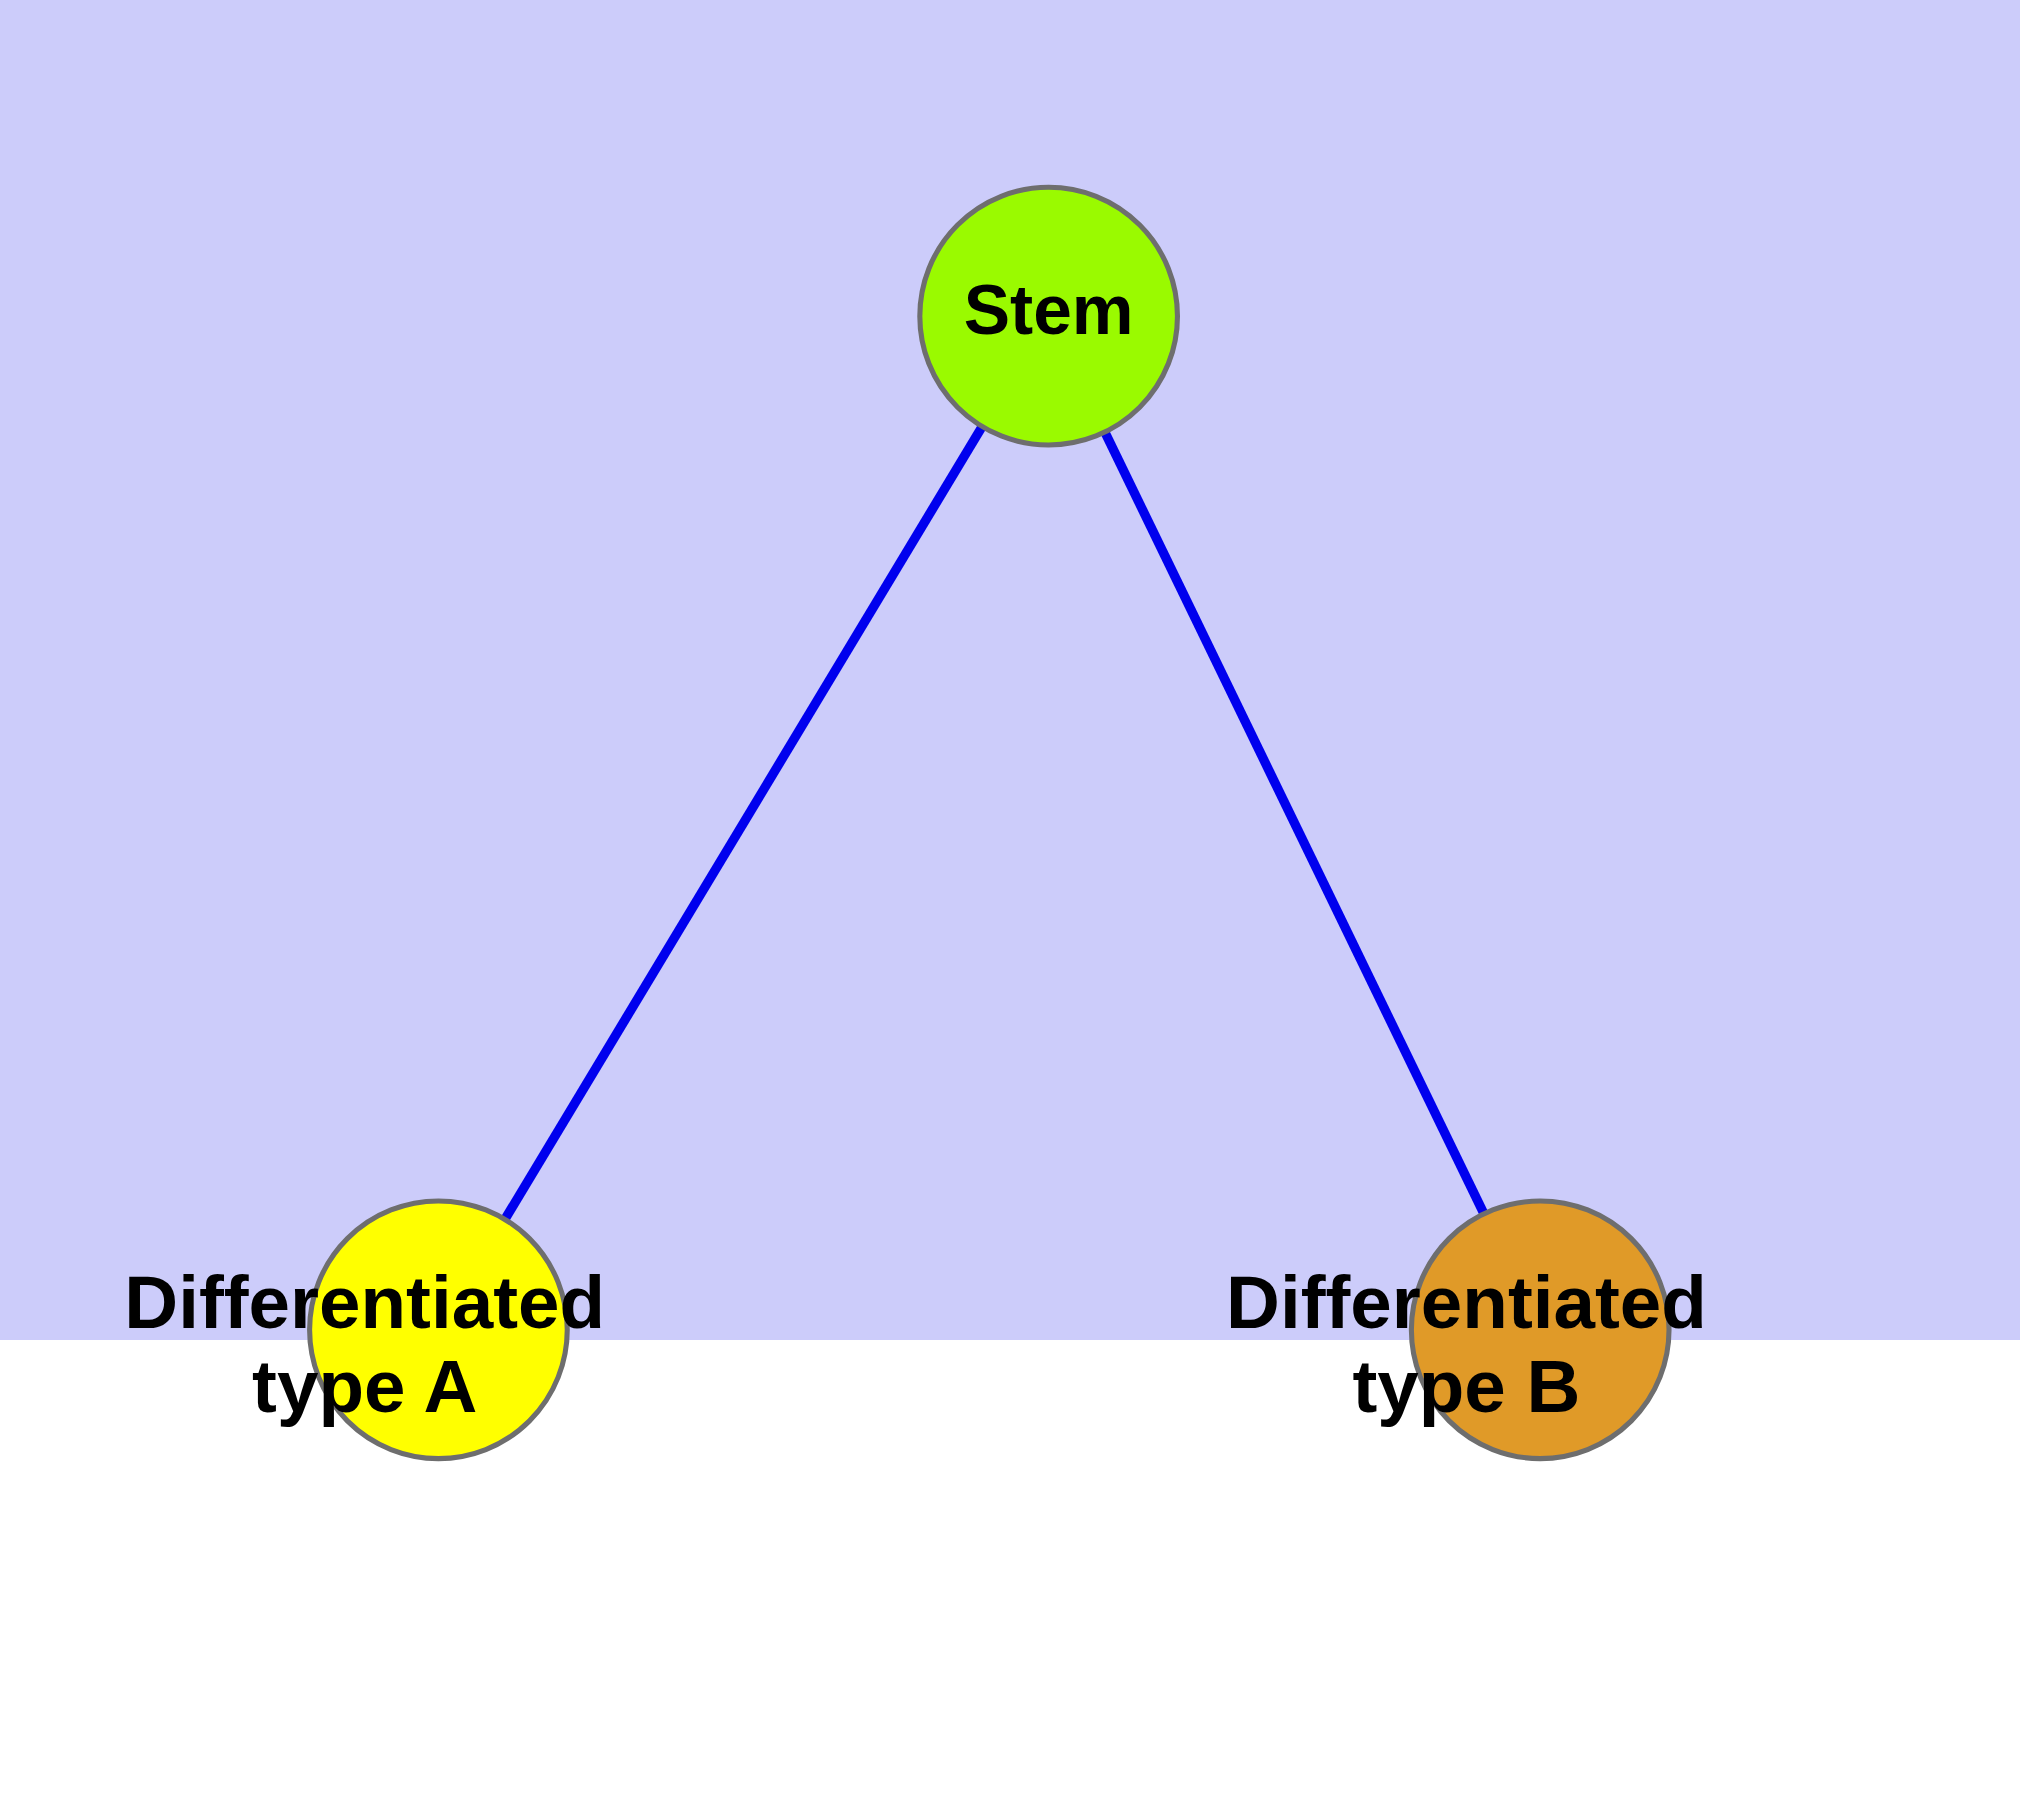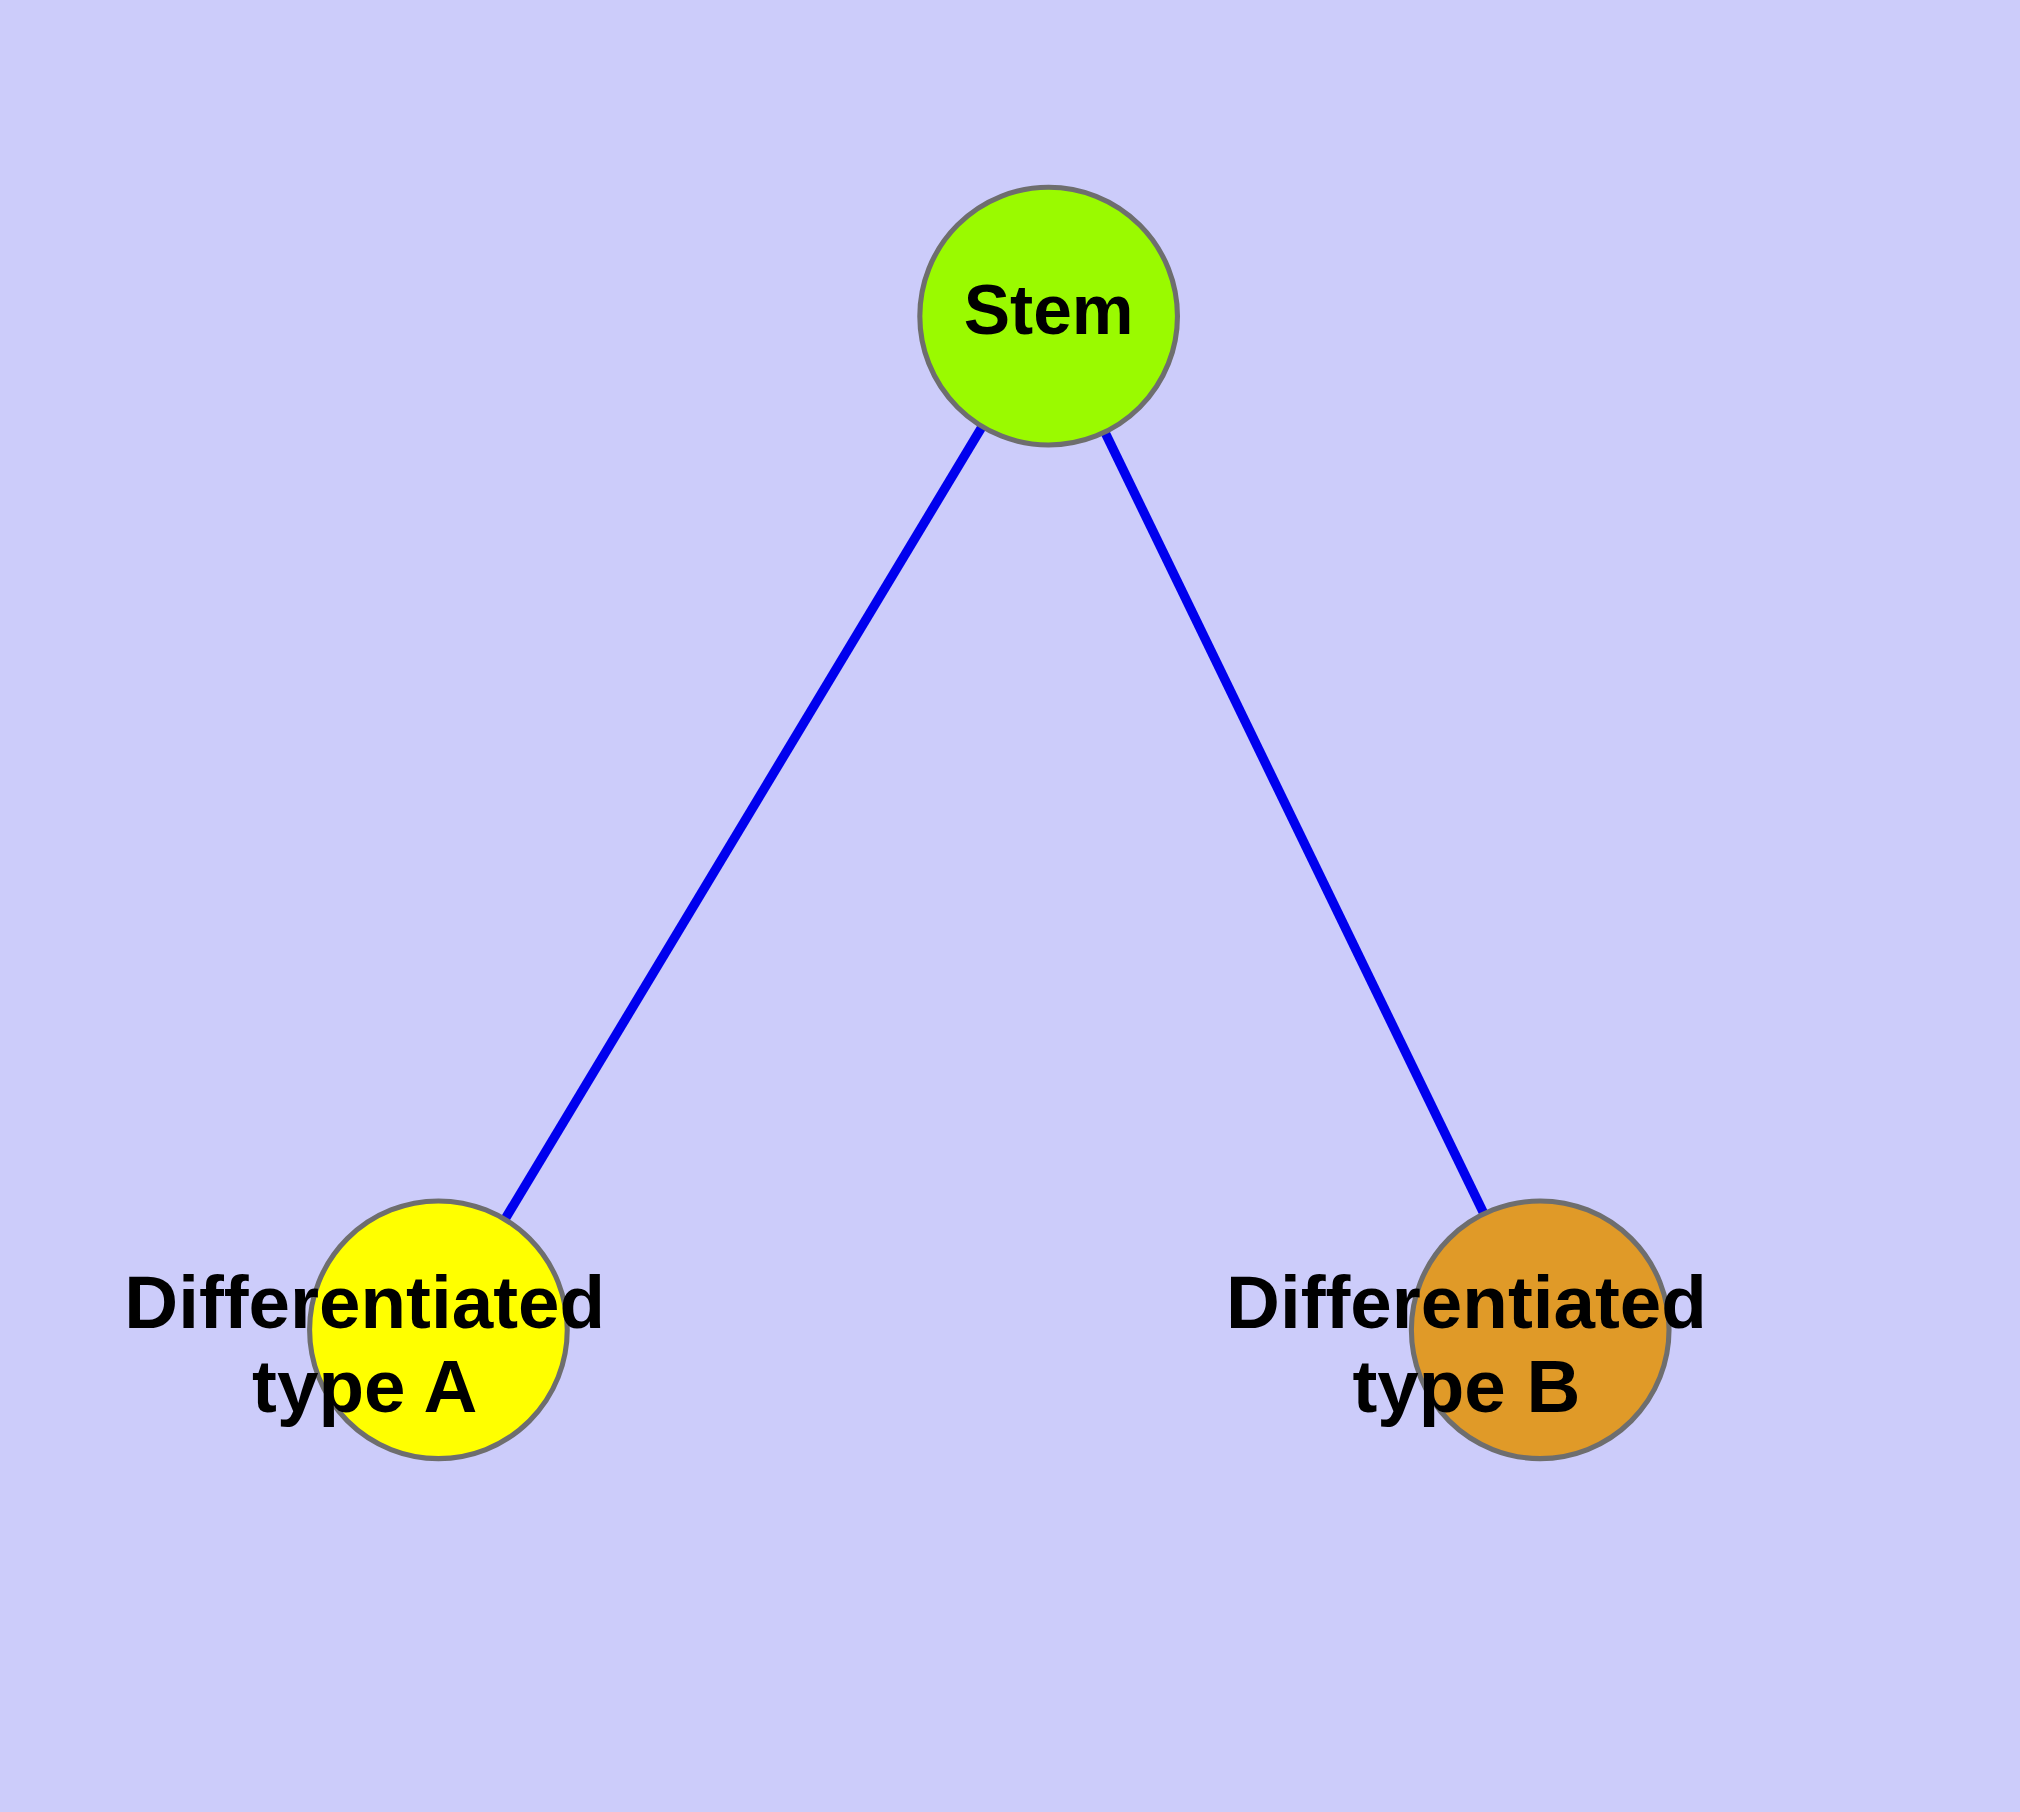--- a/index.html
+++ b/index.html
@@ -9,21 +9,21 @@
   }
   body {
     width: 2021px;
     height: 1812px;
     overflow: hidden;
     font-family: "Liberation Sans", sans-serif;
   }
   #graph-canvas {
     position: relative;
     width: 2021px;
-    height: 1812px;
+    height: 1340px;
     background: #ccccfa;
   }
   #graph-svg {
     position: absolute;
     left: 0;
     top: 0;
     width: 2021px;
     height: 1812px;
     display: block;
   }

